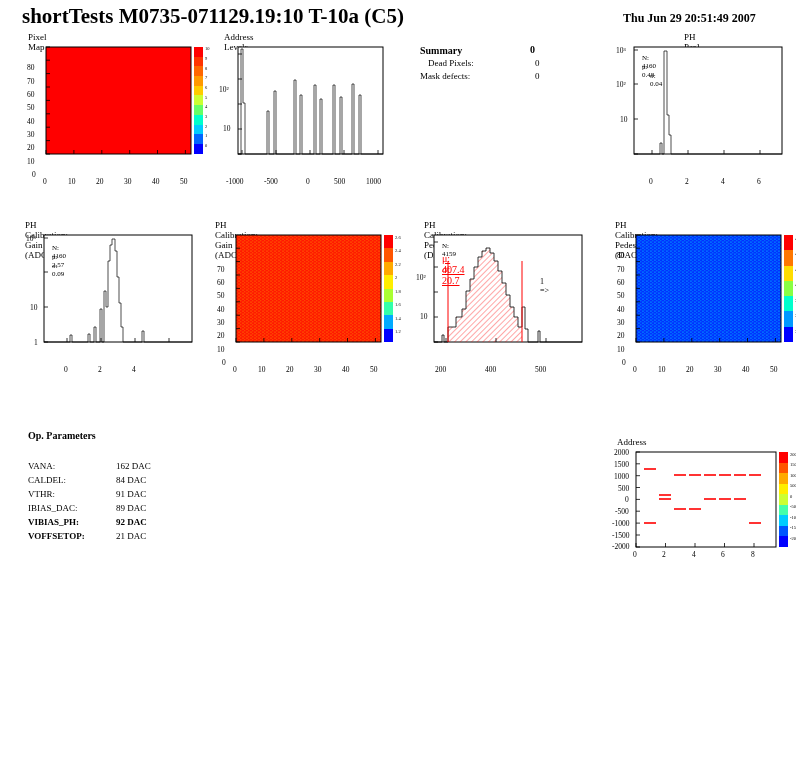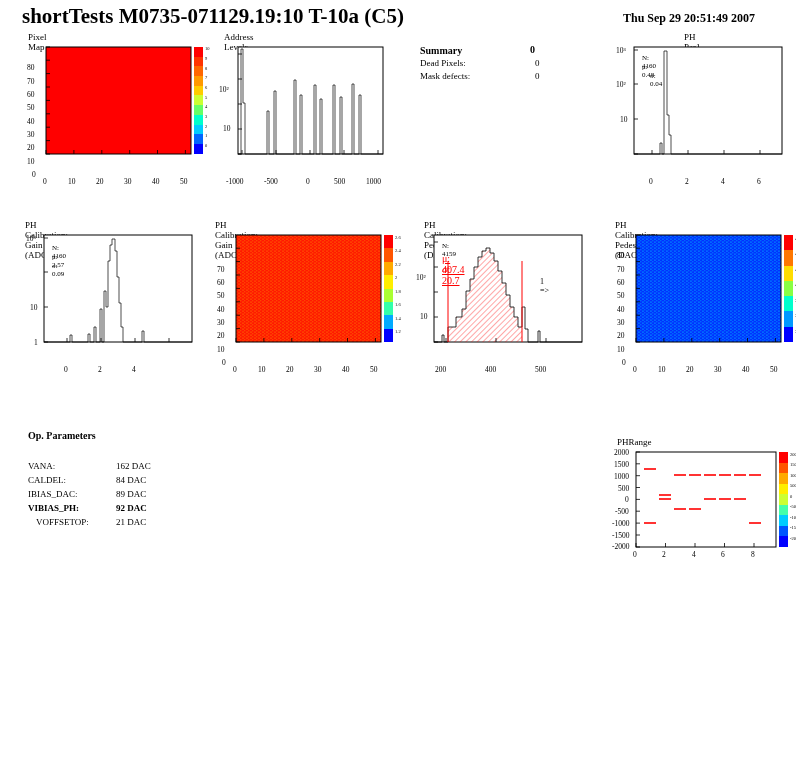--- a/index.html
+++ b/index.html
@@ -21,29 +21,29 @@
   .opt-title{font-size:10px;font-weight:bold;}
   .opt-row{font-size:9px;}
   .stat{font-size:7px;}
   .statred{font-size:10px;color:#ff0000;text-decoration:underline;}
   svg{display:block;}
 </style>
 </head>
 <body>
 
 <div class="abs title" style="left:22px;top:4px;">shortTests M0735-071129.19:10 T-10a (C5)</div>
-<div class="abs date" style="left:623px;top:11px;">Thu Sep 29 20:51:49 2007</div>
+<div class="abs date" style="left:623px;top:11px;">Thu Jun 29 20:51:49 2007</div>
 
 <div class="abs" style="left:420px;top:44px;width:125px;">
   <div style="position:relative;height:14px;">
     <span class="hdr-summary" style="position:absolute;left:0;top:1px;">Summary</span>
     <span class="hdr-summary" style="position:absolute;left:110px;top:0;">0</span>
   </div>
   <div style="position:relative;height:13px;">
-    <span class="kv" style="position:absolute;left:0;top:0;">Dead Pixels:</span>
+    <span class="kv" style="position:absolute;left:8px;top:0;">Dead Pixels:</span>
     <span class="kv" style="position:absolute;left:115px;top:0;">0</span>
   </div>
   <div style="position:relative;height:13px;">
     <span class="kv" style="position:absolute;left:0;top:0;">Mask defects:</span>
     <span class="kv" style="position:absolute;left:115px;top:0;">0</span>
   </div>
 </div>
 
 <div class="abs" style="left:22px;top:32px;">
   <div class="panel-title" style="position:absolute;left:6px;top:0px;">Pixel Map</div>
@@ -398,35 +398,39 @@
   <div class="opt-title" style="margin-bottom:20px;">Op. Parameters</div>
   <div style="position:relative;height:14px;">
     <span class="opt-row abs" style="left:0;">VANA:</span>
     <span class="opt-row abs" style="left:88px;">162 DAC</span>
   </div>
   <div style="position:relative;height:14px;">
     <span class="opt-row abs" style="left:0;">CALDEL:</span>
     <span class="opt-row abs" style="left:88px;">84 DAC</span>
   </div>
   <div style="position:relative;height:14px;">
+    <span class="opt-row abs" style="left:0;">VTHR:</span>
+    <span class="opt-row abs" style="left:88px;">91 DAC</span>
+  </div>
+  <div style="position:relative;height:14px;">
     <span class="opt-row abs" style="left:0;">IBIAS_DAC:</span>
     <span class="opt-row abs" style="left:88px;">89 DAC</span>
   </div>
   <div style="position:relative;height:14px;font-weight:bold;">
     <span class="opt-row abs" style="left:0;">VIBIAS_PH:</span>
     <span class="opt-row abs" style="left:88px;">92 DAC</span>
   </div>
   <div style="position:relative;height:14px;">
-    <span class="opt-row abs" style="left:8px;">VOFFSETOP:</span>
+    <span class="opt-row abs" style="left:0;font-weight:bold;">VOFFSETOP:</span>
     <span class="opt-row abs" style="left:88px;">21 DAC</span>
   </div>
 </div>
 
 <div class="abs" style="left:612px;top:437px;">
-  <div class="panel-title" style="position:absolute;left:5px;top:0px;">PHRange</div>
+  <div class="panel-title" style="position:absolute;left:5px;top:0px;">Address</div>
   <svg width="185" height="118" style="position:absolute;left:0;top:11px;">
     <rect x="24" y="4" width="140" height="95" fill="#fff" stroke="#000" stroke-width="1"></rect>
 
     <g stroke="#ff0000" stroke-width="1.6">
       <line x1="32" y1="21" x2="44" y2="21"></line>
       <line x1="47" y1="47" x2="59" y2="47"></line>
       <line x1="62" y1="27" x2="74" y2="27"></line>
       <line x1="77" y1="27" x2="89" y2="27"></line>
       <line x1="92" y1="27" x2="104" y2="27"></line>
       <line x1="107" y1="27" x2="119" y2="27"></line>

